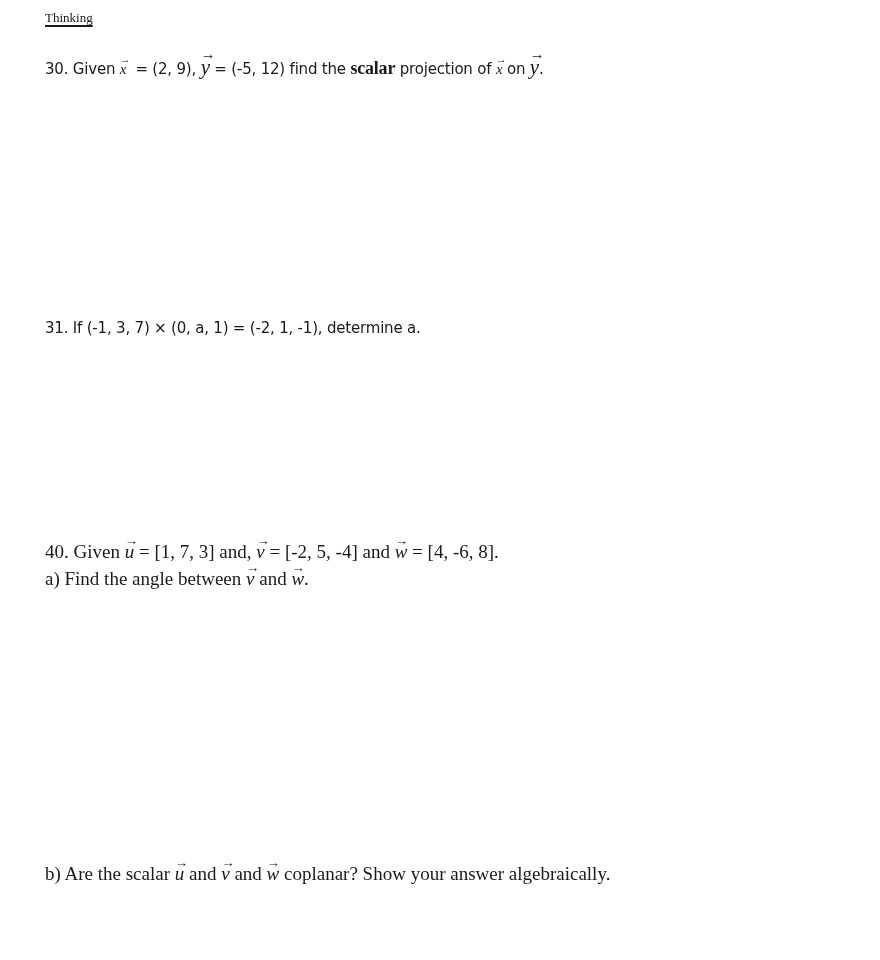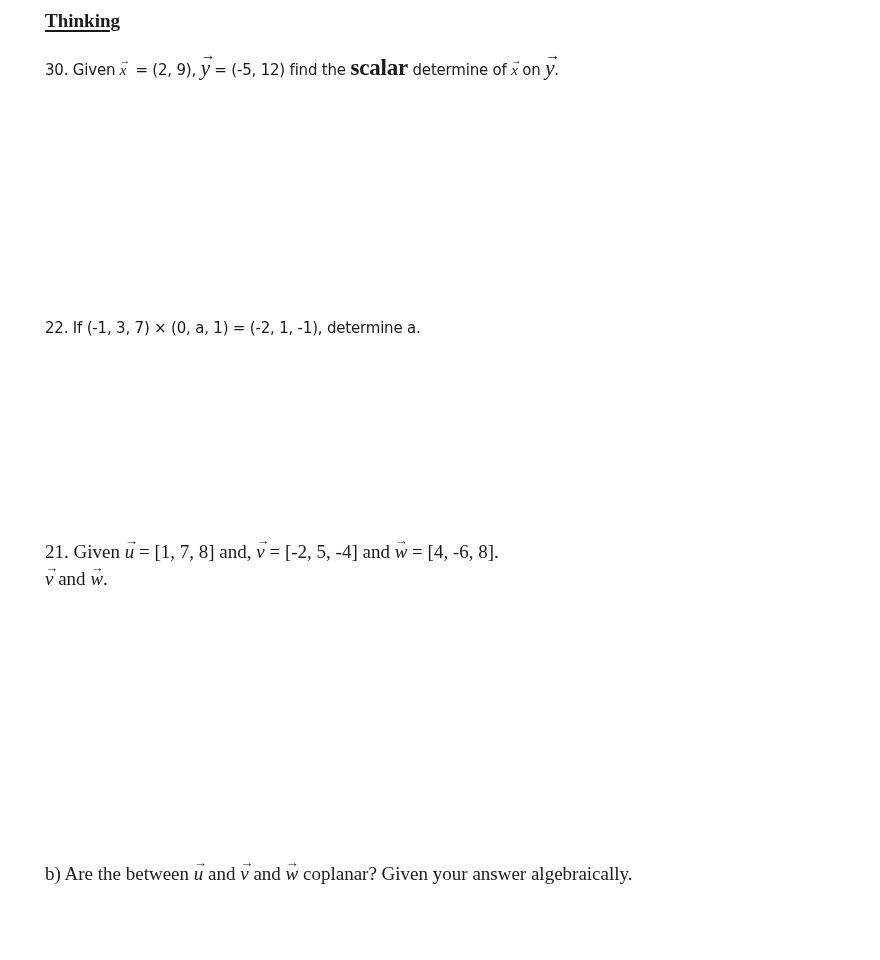--- a/index.html
+++ b/index.html
@@ -1,71 +1,72 @@
 <!DOCTYPE html>
 <html><head>
   <meta charset="utf-8">
   <style>
     html, body { margin: 0; padding: 0; background: #ffffff; }
     body { width: 880px; height: 960px; position: relative; overflow: hidden; color: #1a1a1a; }
     .abs { position: absolute; white-space: nowrap; }
     .sans { font-family: "DejaVu Sans", "Liberation Sans", sans-serif; font-size: 15px; letter-spacing: -0.2px; }
     .serif { font-family: "Liberation Serif", "DejaVu Serif", serif; font-size: 19px; }
-    .heading { font-family: "Liberation Serif", "DejaVu Serif", serif; font-size: 19px; font-weight: bold; text-decoration: underline; text-decoration-thickness: 2px; text-underline-offset: 3px; }
-    .bold-serif { font-family: "Liberation Serif", "DejaVu Serif", serif; font-weight: bold; font-size: 23px; }
+    .heading { font-family: "Liberation Serif", "DejaVu Serif", serif; font-size: 13px; font-weight: normal; text-decoration: underline; text-decoration-thickness: 2px; text-underline-offset: 3px; }
+    .bold-serif { font-family: "Liberation Serif", "DejaVu Serif", serif; font-weight: bold; font-size: 18px; }
     .vec { position: relative; display: inline-block; font-family: "Liberation Serif", "DejaVu Serif", serif; font-style: italic; }
     .vec .arrow { position: absolute; left: 0; right: 0; top: -0.55em; text-align: center; font-style: normal; font-size: 0.7em; line-height: 1; }
     .vec.big { font-size: 21px; }
   </style>
 </head>
 <body>
 
 <div>
 
   <div class="abs heading" style="left:45px; top:10px;">Thinking</div>
 
   <div class="abs sans" style="left:45px; top:55px;">
     <span>30.</span>
     <span>Given</span>
     <span class="vec"><span class="arrow">→</span><span>x</span></span>
     &nbsp;<span>= (2, 9),</span>
     <span class="vec big"><span class="arrow">→</span><span>y</span></span>
     <span>= (-5, 12) find the</span>
     <span class="bold-serif">scalar</span>
-    <span>determine of</span>
+    <span>projection of</span>
     <span class="vec"><span class="arrow">→</span><span>x</span></span>
     <span>on</span>
     <span class="vec big"><span class="arrow">→</span><span>y</span></span><span>.</span>
   </div>
 
   <div class="abs sans" style="left:45px; top:319px;">
-    <span>22.</span>
+    <span>31.</span>
     <span>If (-1, 3, 7) × (0, a, 1) = (-2, 1, -1), determine a.</span>
   </div>
 
   <div class="abs serif" style="left:45px; top:541px;">
-    <span>21.</span>
+    <span>40.</span>
     <span>Given</span>
     <span class="vec"><span class="arrow">→</span><span>u</span></span>
-    <span>= [1, 7, 8] and,</span>
+    <span>= [1, 7, 3] and,</span>
     <span class="vec"><span class="arrow">→</span><span>v</span></span>
     <span>= [-2, 5, -4] and</span>
     <span class="vec"><span class="arrow">→</span><span>w</span></span>
     <span>= [4, -6, 8].</span>
   </div>
 
   <div class="abs serif" style="left:45px; top:568px;">
+    <span>a) Find the angle between</span>
     <span class="vec"><span class="arrow">→</span><span>v</span></span>
     <span>and</span>
     <span class="vec"><span class="arrow">→</span><span>w</span></span><span>.</span>
   </div>
 
   <div class="abs serif" style="left:45px; top:863px;">
-    <span>b) Are the between</span>
+    <span>b) Are the scalar</span>
     <span class="vec"><span class="arrow">→</span><span>u</span></span>
     <span>and</span>
     <span class="vec"><span class="arrow">→</span><span>v</span></span>
     <span>and</span>
     <span class="vec"><span class="arrow">→</span><span>w</span></span>
-    <span>coplanar? Given your answer algebraically.</span>
+    <span>coplanar? Show your answer algebraically.</span>
   </div>
 
 </div>
 
 </body></html>

